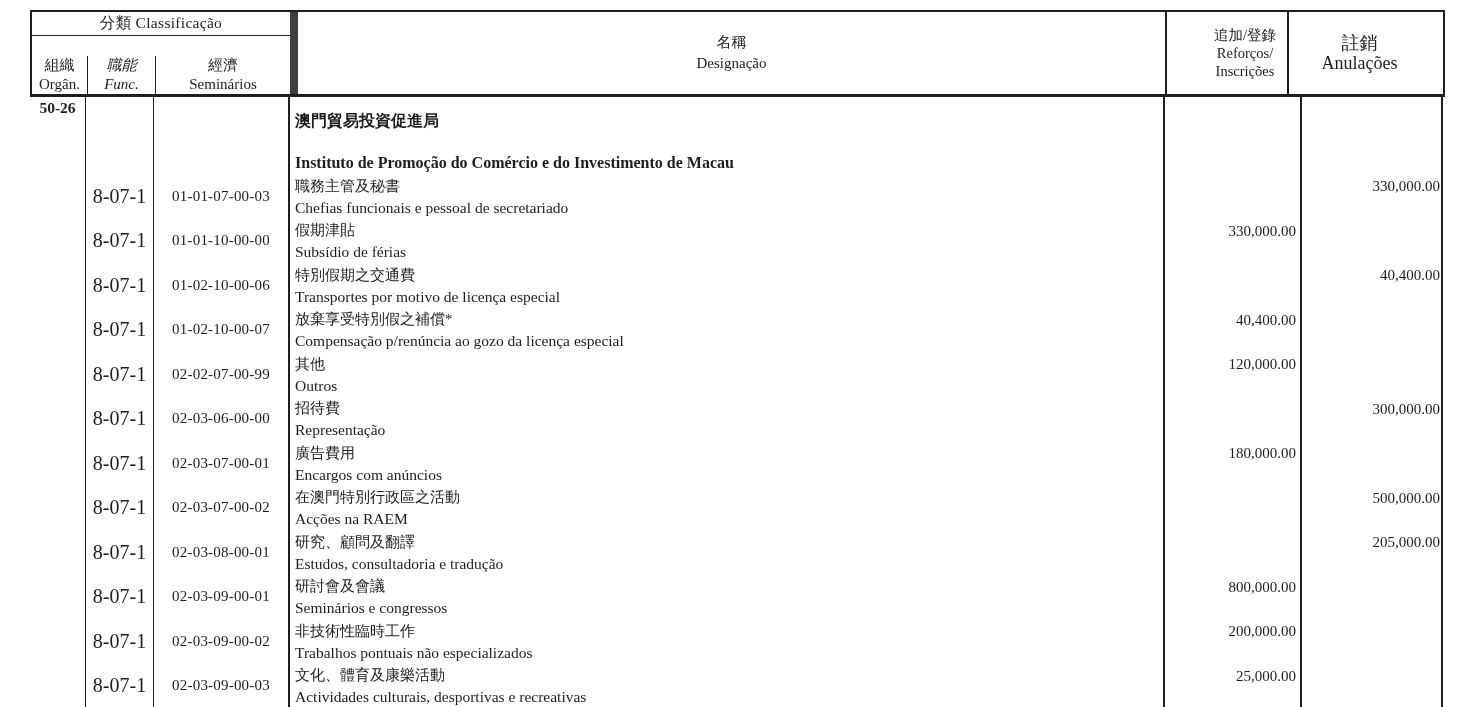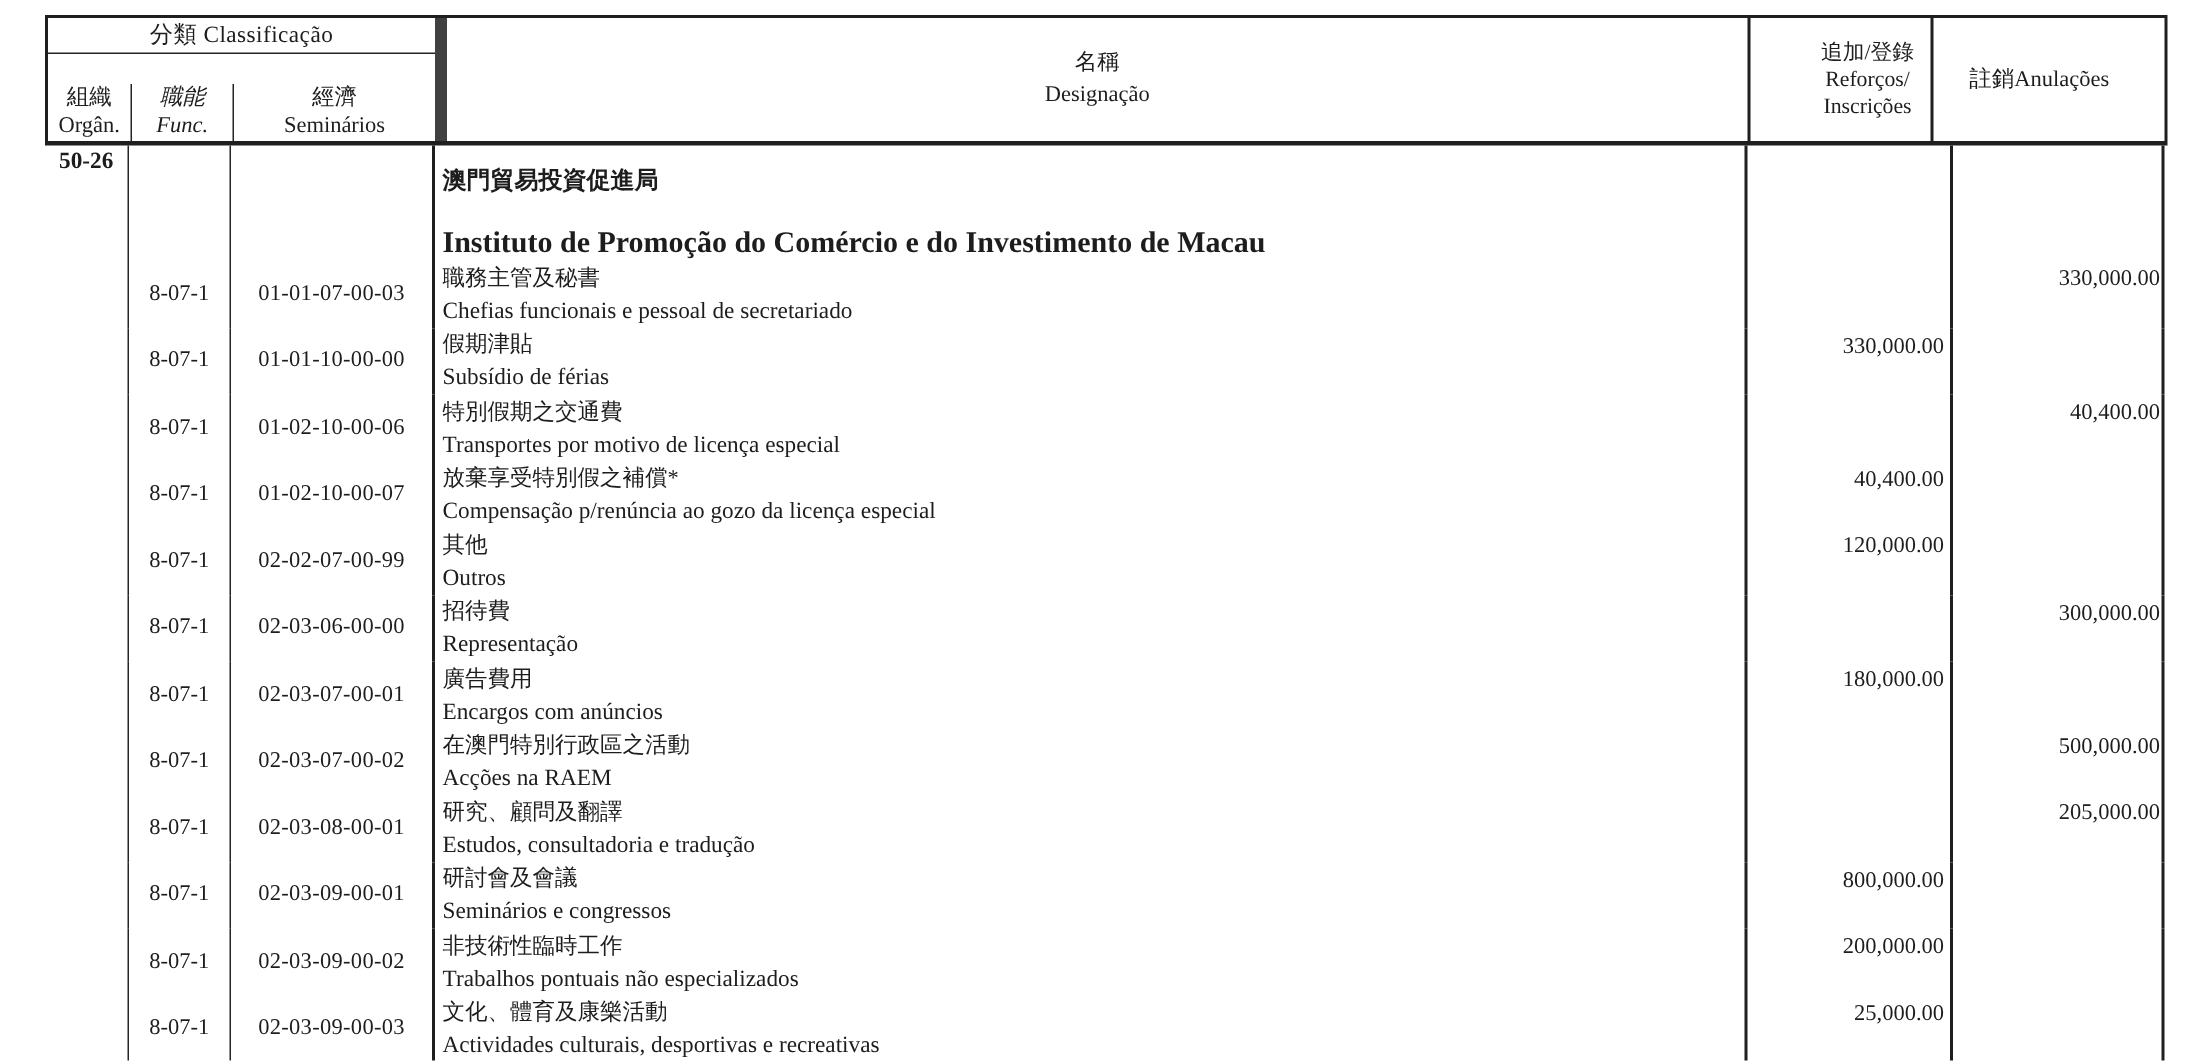--- a/index.html
+++ b/index.html
@@ -35,42 +35,42 @@
     display:flex; flex-direction:column; align-items:center; justify-content:center;
     font-size:15px; line-height:21px; text-align:center;
   }
   .hdr-ref {
     width:122px; border-left:2px solid #1f1f1f;
     display:flex; flex-direction:column; align-items:center; justify-content:center;
     font-size:14.5px; line-height:18px; text-align:center;padding-left:36px;
   }
   .hdr-anul {
     width:143px; border-left:2px solid #1f1f1f;
-    display:flex; flex-direction:row; align-items:center; justify-content:center;
-    font-size:15px; line-height:20px; text-align:center;
+    display:flex; flex-direction:column; align-items:center; justify-content:center;
+    font-size:18px; line-height:20px; text-align:center;
   }
 
   
   .tbody { width:1415px; }
   .trow { display:flex; width:1415px; height:44.5px; }
   .trow.org-row { height:77px; }
   .c1 { width:258px; display:flex; }
   .c1 .c-org { width:55px; display:flex; align-items:center; justify-content:center; font-size:15px; }
-  .c1 .c-func { width:68px; border-left:1.8px solid #242424; display:flex; align-items:center; justify-content:center; font-size:15px; }
+  .c1 .c-func { width:68px; border-left:1.8px solid #242424; display:flex; align-items:center; justify-content:center; font-size:20px; }
   .c1 .c-econ { width:135px; border-left:1.8px solid #242424; display:flex; align-items:center; justify-content:center; font-size:15px; letter-spacing:.2px; }
   .org-row .c1 .c-org { align-items:flex-start; padding-top:2px; font-weight:bold; font-size:15.5px; }
   .c4 {
     width:875px; border-left:2px solid #1f1f1f; padding-left:5px;
     display:flex; flex-direction:column; justify-content:center;
   }
   .c4 .zh { font-size:15px; line-height:22px; font-family:"Liberation Serif","DejaVu Sans",serif; }
   .c4 .pt { font-size:15.5px; line-height:21px; }
   .org-row .c4 { justify-content:space-between; padding-top:12px; }
   .org-row .c4 .zh { font-weight:bold; font-size:16px; line-height:24px; }
-  .org-row .c4 .pt { font-weight:bold; font-size:20px; line-height:23px;font-family:Liberation Serif, serif; }
+  .org-row .c4 .pt { font-weight:bold; font-size:16px; line-height:23px;font-family:Liberation Serif, serif; }
   .c5 {
     width:137px; border-left:2px solid #1f1f1f; text-align:right;
     padding:2px 4px 0 0; font-size:15px; line-height:21px;
   }
   .c6 {
     width:143px; border-left:2px solid #1f1f1f; border-right:2px solid #1f1f1f;
     text-align:right; padding:2px 1px 0 0; font-size:15px; line-height:21px;
   }
   .org-row .c5, .org-row .c6 { padding-top:2px; }
 </style>

